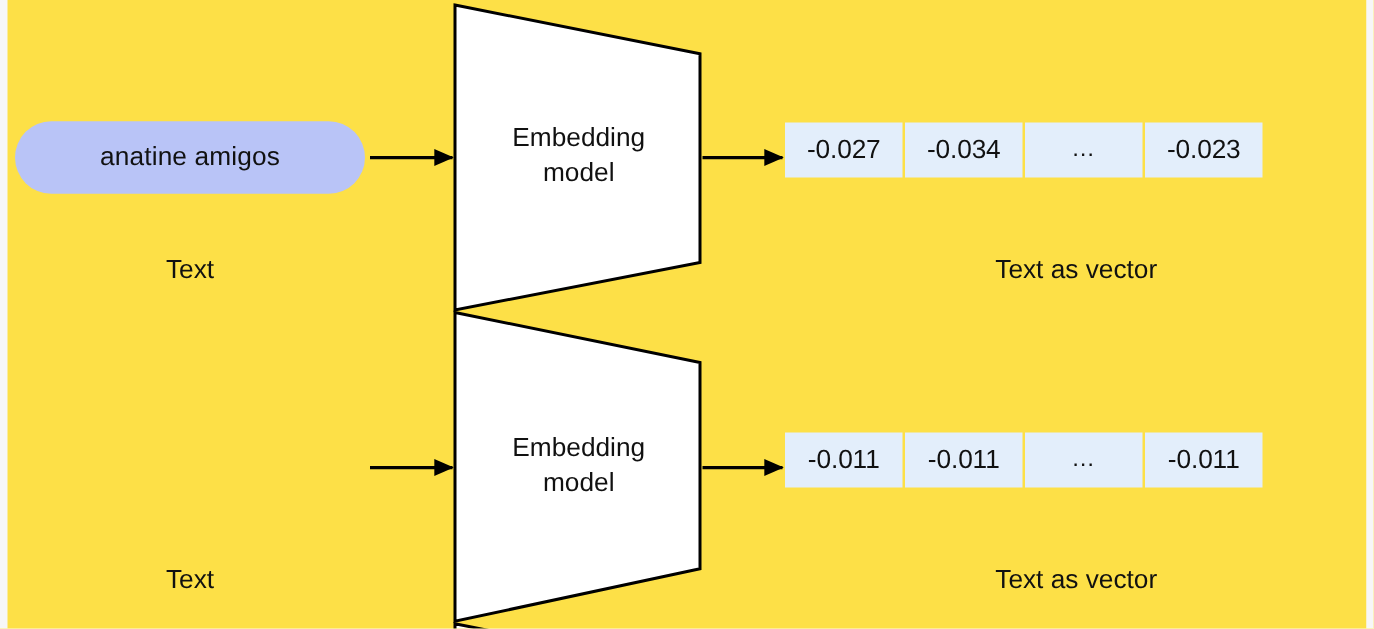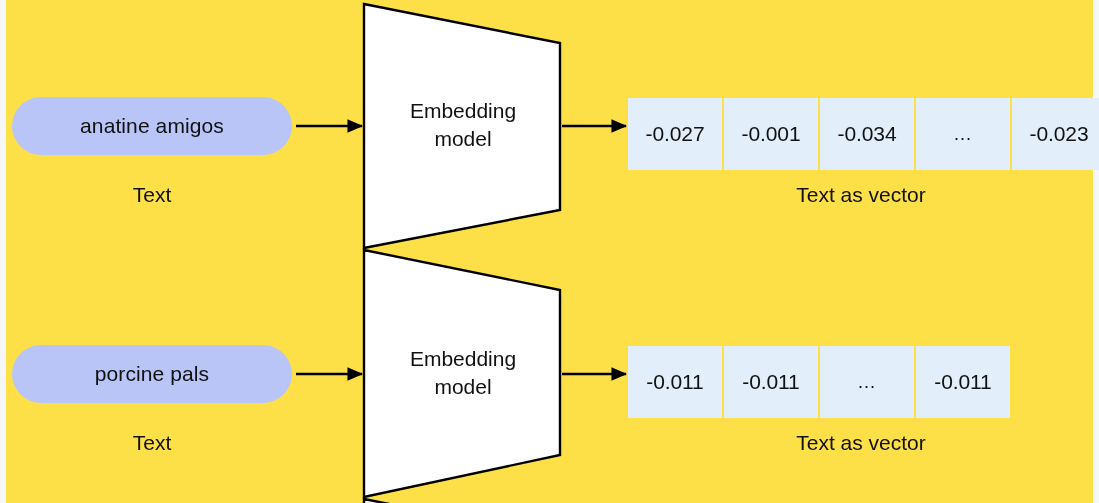--- a/index.html
+++ b/index.html
@@ -45,20 +45,21 @@
     white-space: nowrap;
   }
 
   
   .caption {
     position: absolute;
     text-align: center;
     color: #111111;
     font-size: 21px;
     white-space: nowrap;
+    margin-top: 21px;
   }
 
   
   .model {
     position: absolute;
     left: 0;
     top: 0;
     width: 1099px;
     height: 503px;
     pointer-events: none;
@@ -76,21 +77,21 @@
   .vector {
     position: absolute;
     display: flex;
     gap: 2px;
   }
   .cell {
     box-sizing: border-box;
     display: flex;
     align-items: center;
     justify-content: center;
-    height: 72px;
+    height: 44px;
     width: 94px;
     background: #e3eefb;
     color: #111111;
     font-size: 21px;
     letter-spacing: -.1px;
   }
   .cell.ellipsis {
     font-size: 19px;
     letter-spacing: 1px;
   }
@@ -141,32 +142,28 @@
     <span>Text</span>
   </div>
 
   <div class="model-label" style="left:383px; top:97px; width:160px;">
     <div>Embedding</div>
     <div>model</div>
   </div>
 
   <div class="vector" style="left:628px; top:98px;">
     <div class="cell">-0.027</div>
-    <div class="cell">-0.001</div>
     <div class="cell">-0.034</div>
     <div class="cell ellipsis">…</div>
     <div class="cell">-0.023</div>
   </div>
   <div class="caption" style="left:628px; top:183px; width:466px;">
     <span>Text as vector</span>
   </div>
 
-  <div class="pill" style="left:12px; top:345px; width:280px; height:58px; background:#b9c4f7;">
-    <span>porcine pals</span>
-  </div>
   <div class="caption" style="left:12px; top:431px; width:280px;">
     <span>Text</span>
   </div>
 
   <div class="model-label" style="left:383px; top:345px; width:160px;">
     <div>Embedding</div>
     <div>model</div>
   </div>
 
   <div class="vector" style="left:628px; top:346px;">

